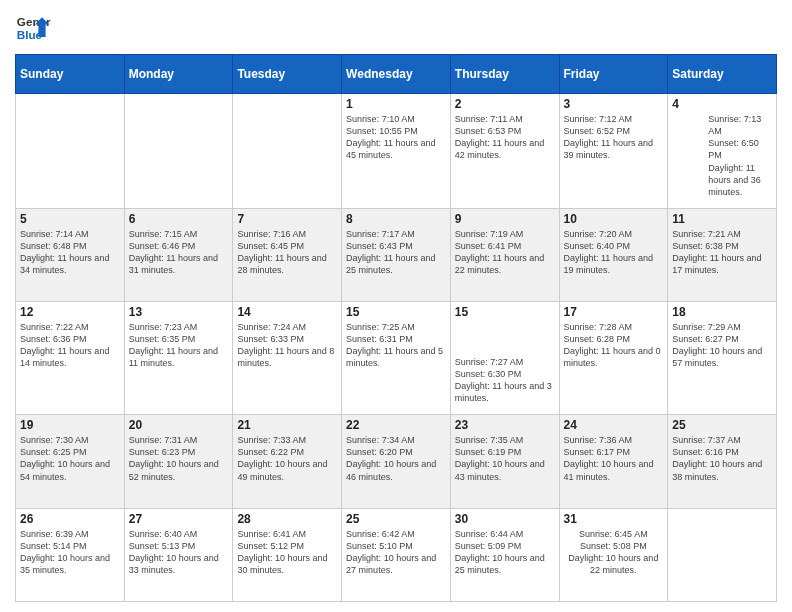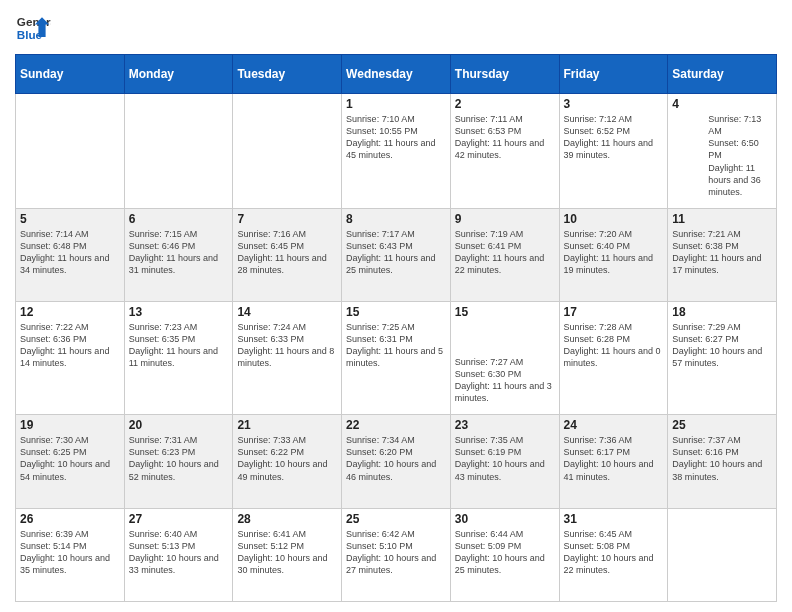--- a/index.html
+++ b/index.html
@@ -312,21 +312,21 @@
 Daylight: 10 hours and 27 minutes.</div>
           </td>
           <td>
             <span class="day-number">30</span>
             <div class="day-info" style="white-space: pre-line;">Sunrise: 6:44 AM
 Sunset: 5:09 PM
 Daylight: 10 hours and 25 minutes.</div>
           </td>
           <td>
             <span class="day-number">31</span>
-            <div class="day-info" style="white-space: pre-line;">Sunrise: 6:45 AM
+            <div class="day-info" style="white-space: pre-line; text-align: center;">Sunrise: 6:45 AM
 Sunset: 5:08 PM
 Daylight: 10 hours and 22 minutes.</div>
           </td>
           <td class="empty-cell"></td>
         </tr>
       </tbody>
   </table>
 </div>
 
 </body></html>

